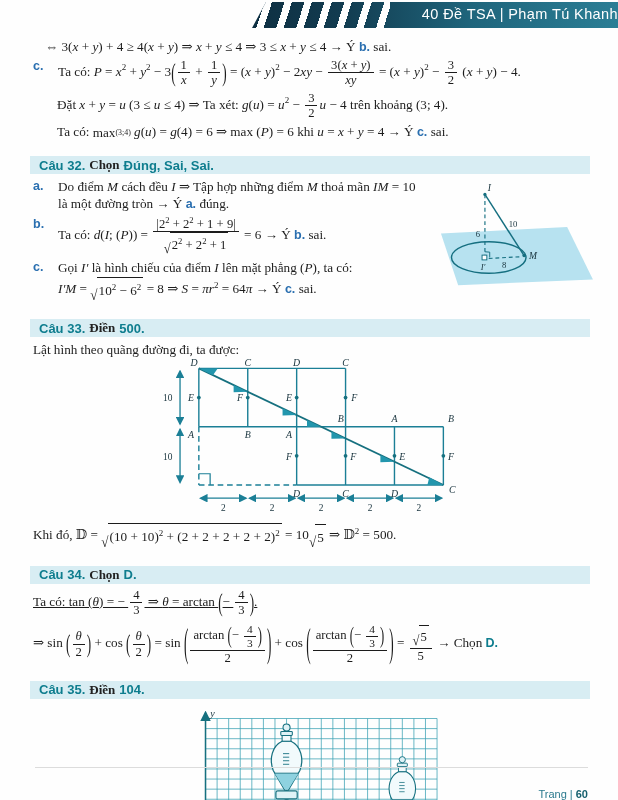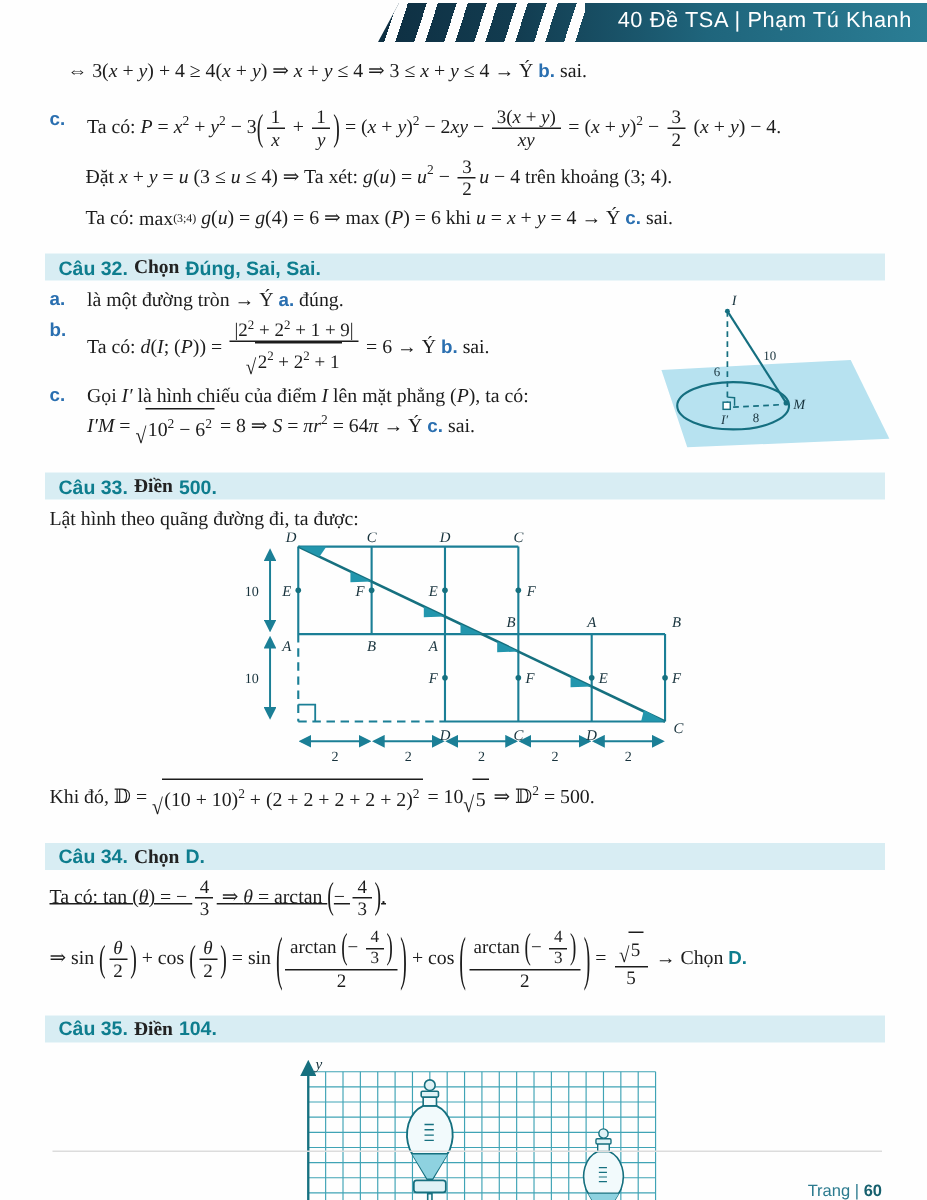--- a/index.html
+++ b/index.html
@@ -4,21 +4,21 @@
 <style>
   html,body{margin:0;padding:0;background:#e8e8e8;}
   .page{position:relative;width:618px;height:800px;background:#fefefe;overflow:hidden;
         font-family:"Liberation Serif","DejaVu Serif",serif;font-size:13.2px;color:#1c1c1c;}
   
   .band{position:absolute;top:2px;right:0;width:366px;height:26px;
         background:linear-gradient(90deg,#0e2f42 0%,#123c50 25%,#1f657c 60%,#2b7e95 100%);
         clip-path:polygon(14px 0,100% 0,100% 100%,0 100%);}
   .band .stripes{position:absolute;left:0;top:0;width:138px;height:100%;
         background:repeating-linear-gradient(108deg,transparent 0 12px,#fefefe 12px 19px);}
-  .band .title{position:absolute;right:10px;top:4px;color:#fff;
+  .band .title{position:absolute;right:0;top:4px;color:#fff;
         font-family:"Liberation Sans","DejaVu Sans",sans-serif;font-size:14.5px;letter-spacing:.4px;}
   
   .content{position:absolute;left:33px;right:28px;top:36px;}
   .math-line{line-height:1.3;white-space:nowrap;}
   .indent{padding-left:12px;}
   .item{display:flex;gap:7px;margin:1px 0;}
   .ilabel{min-width:18px;font-family:"Liberation Sans",sans-serif;font-weight:700;
           color:#2a6fb0;font-size:12.5px;padding-top:1px;}
   .c-blue{color:#2a6fb0;font-family:"Liberation Sans",sans-serif;font-size:12.5px;}
   .c-teal{color:#0e7d8e;font-family:"Liberation Sans",sans-serif;font-size:12.5px;}
@@ -60,21 +60,21 @@
 
 <div class="page">
 
   <div class="band">
     <div class="stripes"></div>
     <div class="title">40 Đề TSA  |  Phạm Tú Khanh</div>
   </div>
 
   <div class="content">
 
-    <div class="math-line indent" style="margin:2px 0 16px;">⇔ 3(<i>x</i> + <i>y</i>) + 4 ≥ 4(<i>x</i> + <i>y</i>) ⇒ <i>x</i> + <i>y</i> ≤ 4 ⇒ 3 ≤ <i>x</i> + <i>y</i> ≤ 4 → Ý <b class="c-blue">b.</b> sai.</div>
+    <div class="math-line indent" style="margin:2px 0 3px;">⇔ 3(<i>x</i> + <i>y</i>) + 4 ≥ 4(<i>x</i> + <i>y</i>) ⇒ <i>x</i> + <i>y</i> ≤ 4 ⇒ 3 ≤ <i>x</i> + <i>y</i> ≤ 4 → Ý <b class="c-blue">b.</b> sai.</div>
 
     <div class="item">
       <span class="ilabel">c.</span>
       <div class="math-line">Ta có: <i>P</i> = <i>x</i><sup>2</sup> + <i>y</i><sup>2</sup> − 3<span class="par s2">(</span><span class="frac">
             <span class="num">1</span>
             <span class="den"><i>x</i></span>
           </span> + <span class="frac">
             <span class="num">1</span>
             <span class="den"><i>y</i></span>
           </span><span class="par s2">)</span> = (<i>x</i> + <i>y</i>)<sup>2</sup> − 2<i>xy</i> − <span class="frac">
@@ -98,20 +98,21 @@
       <b class="qnum">Câu 32.</b>
       <span class="qmid">Chọn</span>
       <b class="qans">Đúng, Sai, Sai.</b>
     </div>
 
     <div class="sec32">
       <div class="texts">
         <div class="item">
           <span class="ilabel">a.</span>
           <div>
+            <div class="math-line">Do điểm <i>M</i> cách đều <i>I</i> ⇒ Tập hợp những điểm <i>M</i> thoả mãn <i>IM</i> = 10</div>
             <div class="math-line">là một đường tròn → Ý <b class="c-blue">a.</b> đúng.</div>
           </div>
         </div>
         <div class="item" style="margin-top:3px;">
           <span class="ilabel">b.</span>
           <div class="math-line">Ta có: <i>d</i>(<i>I</i>; (<i>P</i>)) = <span class="frac">
                 <span class="num">|2<sup>2</sup> + 2<sup>2</sup> + 1 + 9|</span>
                 <span class="den"><span class="sqrt">
                     <span class="rs">√</span>
                     <span class="rb">2<sup>2</sup> + 2<sup>2</sup> + 1</span>

